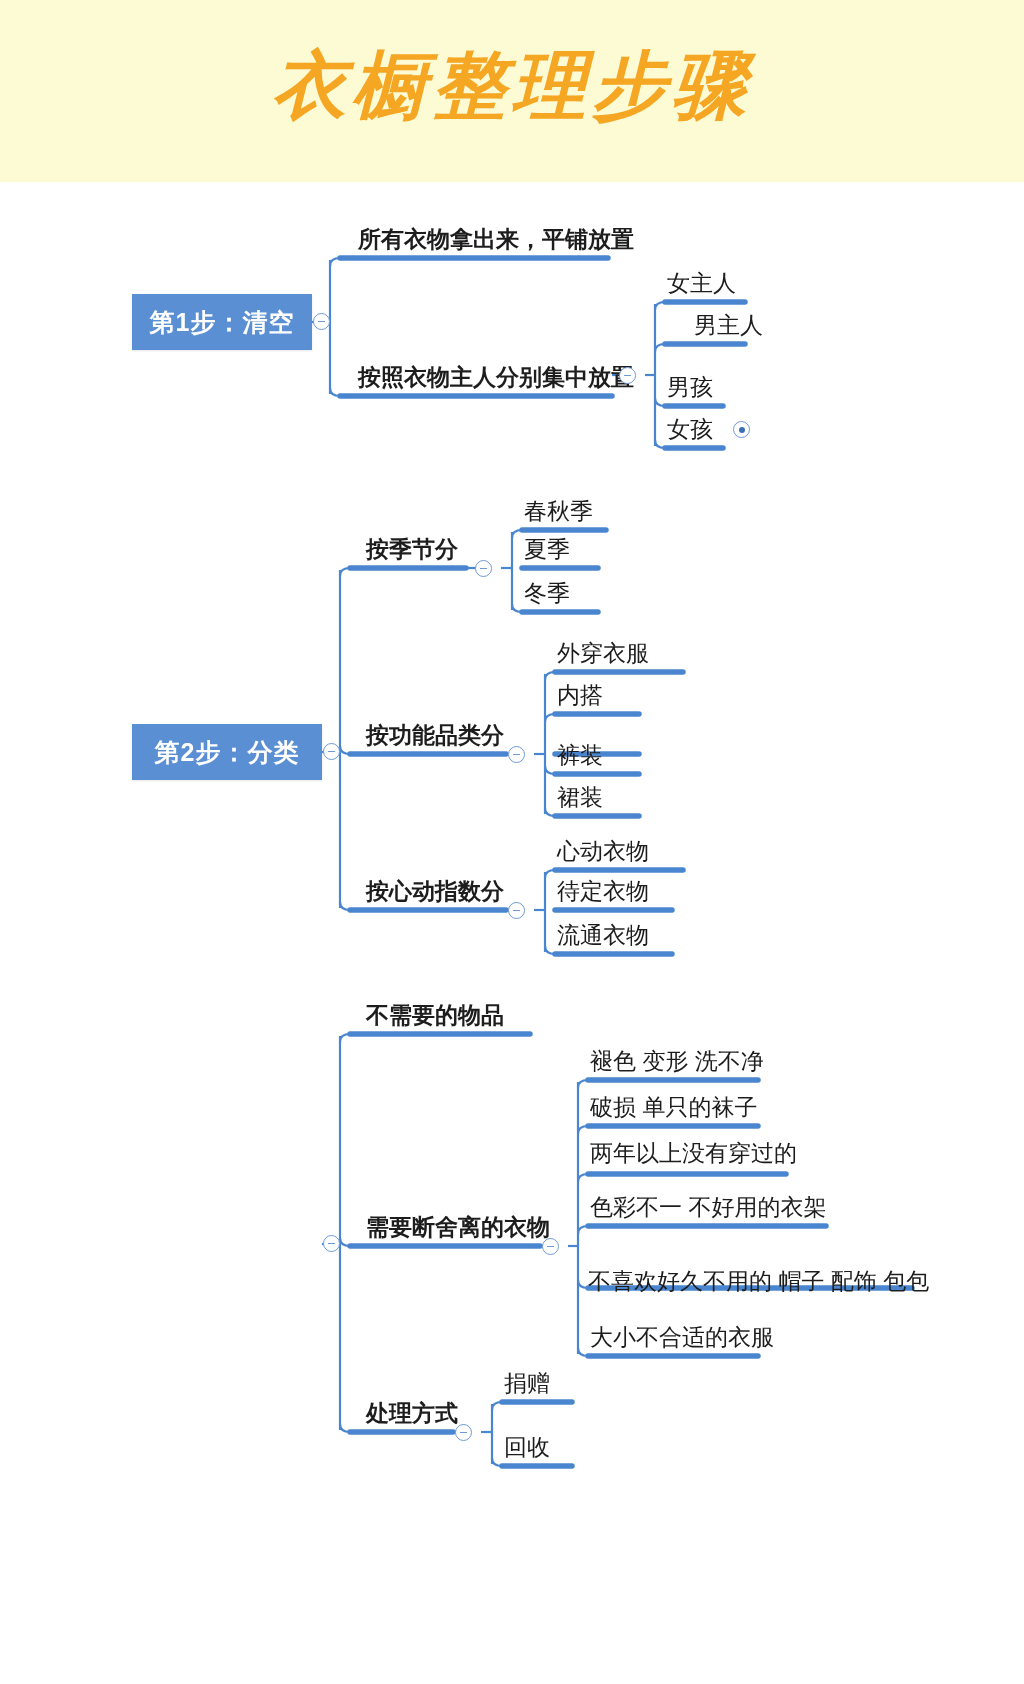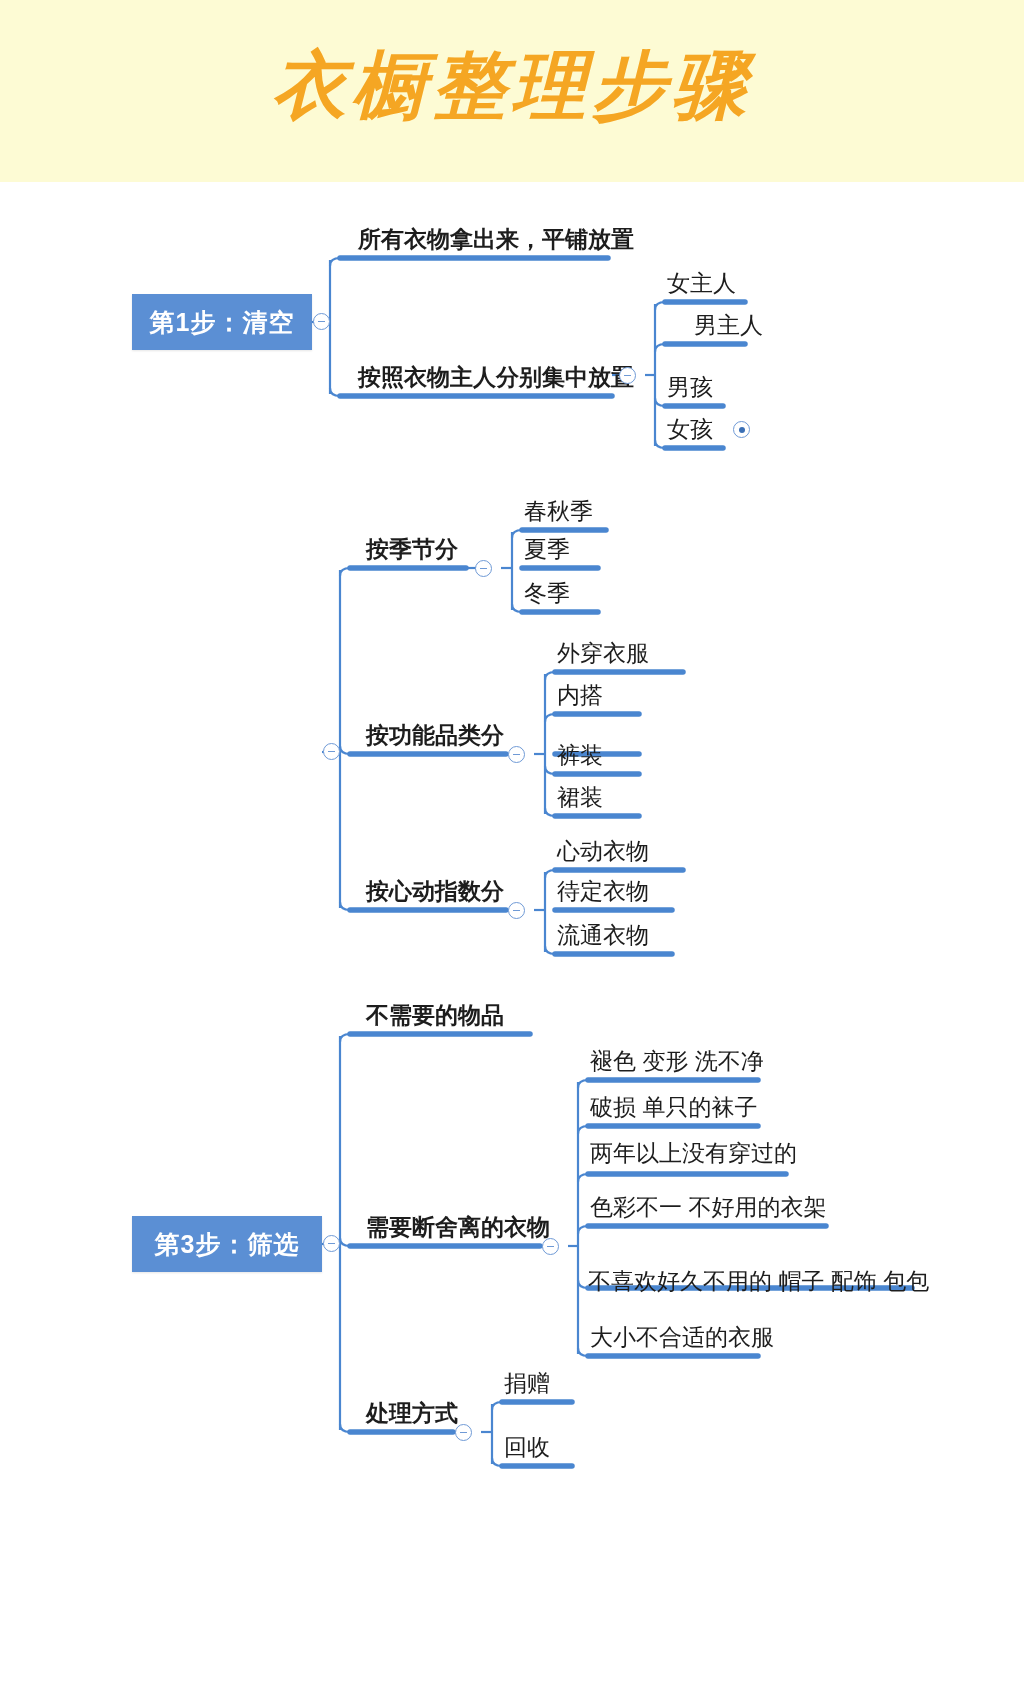--- a/index.html
+++ b/index.html
@@ -206,20 +206,23 @@
     <div class="node l1" style="left:358px; top:46px;">所有衣物拿出来，平铺放置</div>
     <div class="node l1" style="left:358px; top:184px;">按照衣物主人分别集中放置</div>
     <div class="toggle" style="left:619px; top:185px;"></div>
 
     <div class="node l2" style="left:667px; top:90px;">女主人</div>
     <div class="node l2" style="left:667px; top:132px;margin-left:27px;">男主人</div>
     <div class="node l2" style="left:667px; top:194px;">男孩</div>
     <div class="node l2" style="left:667px; top:236px;">女孩</div>
     <div class="toggle dot" style="left:733px; top:239px;"></div>
 
+    <div class="root-box" style="left:132px; top:542px; width:190px; height:56px;">
+      <span>第2步：分类</span>
+    </div>
     <div class="toggle" style="left:323px; top:561px;"></div>
 
     <div class="node l1" style="left:366px; top:356px;">按季节分</div>
     <div class="toggle" style="left:475px; top:378px;"></div>
     <div class="node l2" style="left:524px; top:318px;">春秋季</div>
     <div class="node l2" style="left:524px; top:356px;">夏季</div>
     <div class="node l2" style="left:524px; top:400px;">冬季</div>
 
     <div class="node l1" style="left:366px; top:542px;">按功能品类分</div>
     <div class="toggle" style="left:508px; top:564px;"></div>
@@ -227,23 +230,20 @@
     <div class="node l2" style="left:557px; top:502px;">内搭</div>
     <div class="node l2" style="left:557px; top:562px;text-align:center;">裤装</div>
     <div class="node l2" style="left:557px; top:604px;">裙装</div>
 
     <div class="node l1" style="left:366px; top:698px;">按心动指数分</div>
     <div class="toggle" style="left:508px; top:720px;"></div>
     <div class="node l2" style="left:557px; top:658px;">心动衣物</div>
     <div class="node l2" style="left:557px; top:698px;">待定衣物</div>
     <div class="node l2" style="left:557px; top:742px;">流通衣物</div>
 
-    <div class="root-box" style="left:132px; top:1034px; width:190px; height:56px;">
-      <span>第3步：筛选</span>
-    </div>
     <div class="toggle" style="left:323px; top:1053px;"></div>
 
     <div class="node l1" style="left:366px; top:822px;">不需要的物品</div>
 
     <div class="node l1" style="left:366px; top:1034px;">需要断舍离的衣物</div>
     <div class="toggle" style="left:542px; top:1056px;"></div>
 
     <div class="node l2" style="left:590px; top:868px;">褪色 变形 洗不净</div>
     <div class="node l2" style="left:590px; top:914px;">破损  单只的袜子</div>
     <div class="node l2" style="left:590px; top:962px;font-family:Liberation Mono, monospace;">两年以上没有穿过的</div>

